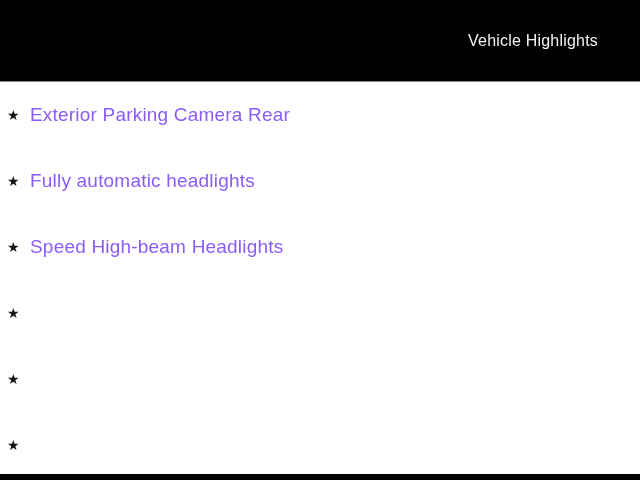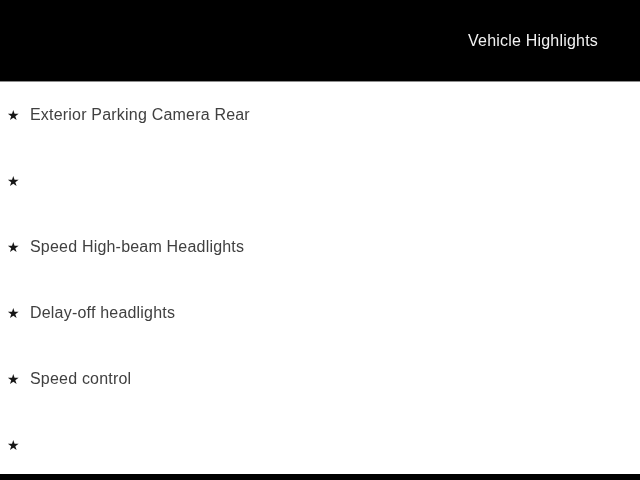--- a/index.html
+++ b/index.html
@@ -36,22 +36,22 @@
   }
   .star {
     flex: 0 0 auto;
     width: 23px;
     font-size: 14px;
     line-height: 1;
     color: #161616;
     font-family: "DejaVu Sans", sans-serif;
   }
   .item-label {
-    font-size: 16px;
-    color: #404040;
+    font-size: 19px;
+    color: #8b5cf6;
     letter-spacing: 0.2px;
   }
   .footer-bar {
     position: absolute;
     left: 0;
     right: 0;
     bottom: 0;
     height: 6px;
     background: #000000;
   }
@@ -67,35 +67,34 @@
 
   <div class="highlight-list">
 
     <div class="highlight-item">
       <span class="star">★</span>
       <span class="item-label">Exterior Parking Camera Rear</span>
     </div>
 
     <div class="highlight-item">
       <span class="star">★</span>
+      <span class="item-label">Fully automatic headlights</span>
     </div>
 
     <div class="highlight-item">
       <span class="star">★</span>
       <span class="item-label">Speed High-beam Headlights</span>
     </div>
 
     <div class="highlight-item">
       <span class="star">★</span>
-      <span class="item-label">Delay-off headlights</span>
     </div>
 
     <div class="highlight-item">
       <span class="star">★</span>
-      <span class="item-label">Speed control</span>
     </div>
 
     <div class="highlight-item">
       <span class="star">★</span>
     </div>
 
   </div>
 
   <div class="footer-bar"></div>
 

